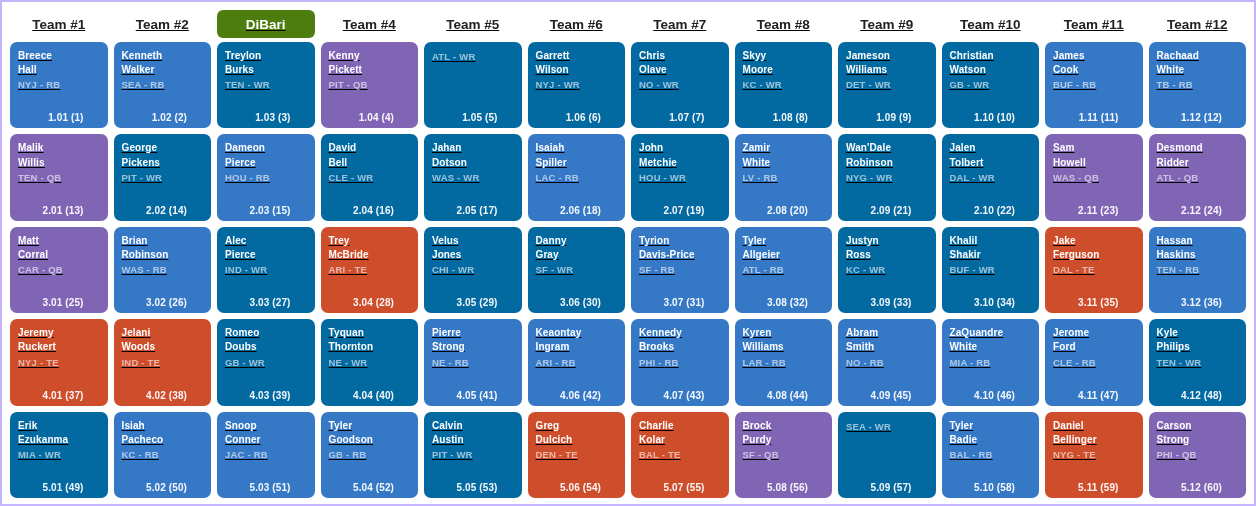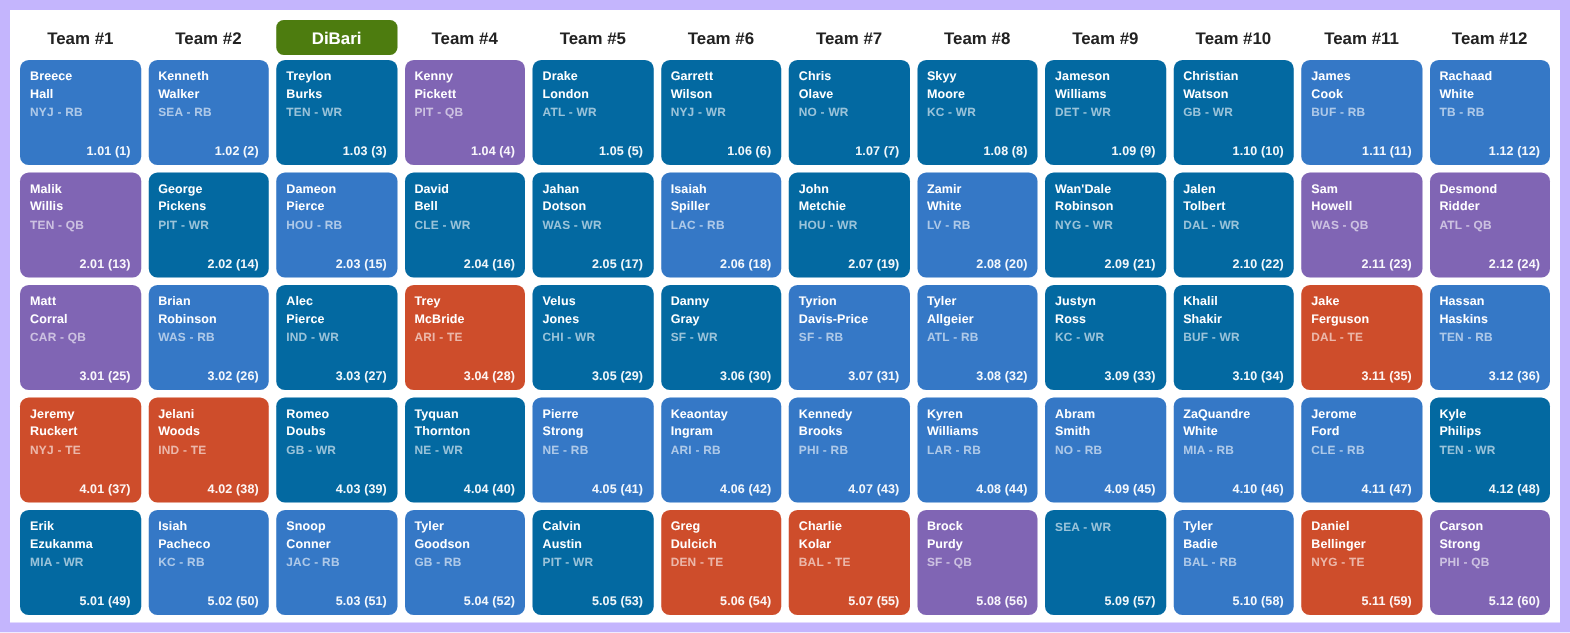--- a/index.html
+++ b/index.html
@@ -11,23 +11,24 @@
   body {
     font-family: "Liberation Sans", sans-serif;
     -webkit-font-smoothing: antialiased;
   }
 
   #board-frame {
     position: relative;
     width: 1256px;
     height: 506px;
     box-sizing: border-box;
-    border: 8px solid #c4b5fd;
+    border: 2px solid #c4b5fd;
     background: #ffffff;
     overflow: hidden;
+    text-decoration: underline;
   }
 
   #board-inner {
     box-sizing: border-box;
     width: 100%;
     height: 100%;
     padding: 4px 6px 6px 6px;
     display: flex;
     flex-direction: column;
   }
@@ -98,21 +99,21 @@
     margin-top: 2px;
     font-size: 9.5px;
     font-weight: bold;
     letter-spacing: 0.2px;
     color: rgba(255, 255, 255, 0.60);
     text-transform: uppercase;
   }
 
   .pick-number {
     position: absolute;
-    right: 8px;
+    right: 24px;
     bottom: 5px;
     font-size: 10px;
     font-weight: bold;
     color: rgba(255, 255, 255, 0.95);
     letter-spacing: 0.1px;
   }
 
   
   .pos-RB { background: #3578c6; }
   .pos-WR { background: #0369a1; }
@@ -191,24 +192,20 @@
         </div>
         <div class="pick-card pos-QB">
           <div class="pick-name">
             <div>Kenny</div>
             <div>Pickett</div>
           </div>
           <div class="pick-meta"><span>PIT</span><span> - </span><span>QB</span></div>
           <div class="pick-number"><span>1.04</span><span> </span><span>(4)</span></div>
         </div>
         <div class="pick-card pos-WR">
-          <div class="pick-name">
-            <div>Drake</div>
-            <div>London</div>
-          </div>
           <div class="pick-meta"><span>ATL</span><span> - </span><span>WR</span></div>
           <div class="pick-number"><span>1.05</span><span> </span><span>(5)</span></div>
         </div>
         <div class="pick-card pos-WR">
           <div class="pick-name">
             <div>Garrett</div>
             <div>Wilson</div>
           </div>
           <div class="pick-meta"><span>NYJ</span><span> - </span><span>WR</span></div>
           <div class="pick-number"><span>1.06</span><span> </span><span>(6)</span></div>

